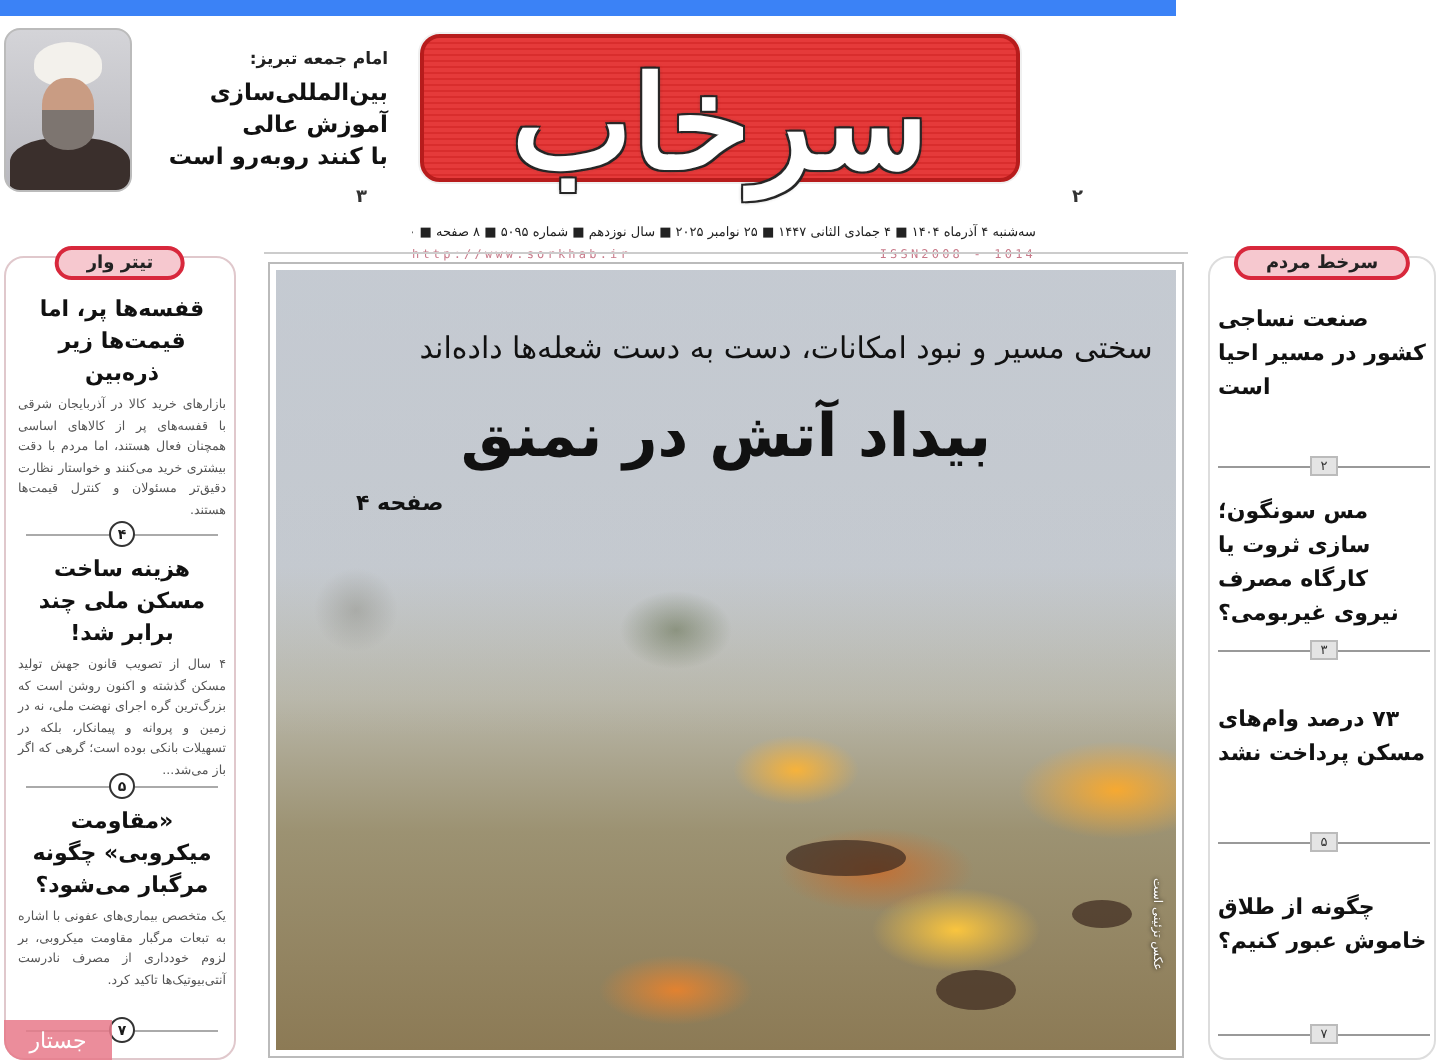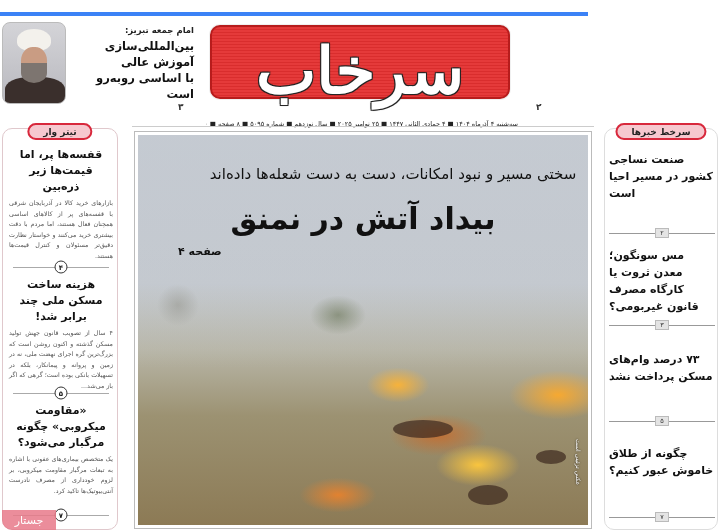--- a/index.html
+++ b/index.html
@@ -1,20 +1,20 @@
 <!DOCTYPE html>
 <html><head>
 <meta charset="utf-8">
 <style>
   * { box-sizing: border-box; margin: 0; padding: 0; }
   html, body { width: 720px; height: 532px; overflow: hidden; background: #ffffff; }
   body { font-family: "DejaVu Sans", sans-serif; color: #1a1a1a; position: relative; direction: ltr; }
 
   
-  .masthead { position: absolute; left: 0; top: 12px; width: 588px; height: 118px; background: #fff; border-top: 4px solid #3b82f6; }
+  .masthead { position: absolute; left: 0; top: 0; width: 588px; height: 118px; background: #fff; border-top: 8px solid #3b82f6; }
   .side-story { position: absolute; top: 6px; height: 82px; display: flex; align-items: center; }
   .side-story.left { left: 2px; width: 200px; }
   .side-story.right { right: 2px; width: 200px; flex-direction: row-reverse; }
   .portrait { width: 64px; height: 82px; border: 1px solid #bbb; border-radius: 8px; overflow: hidden; position: relative; flex-shrink: 0; }
   .portrait.cleric { background: linear-gradient(180deg, #d4d4d8 0%, #b8b8be 100%); }
   .portrait.spokes { background: linear-gradient(180deg, #e8e6ea 0%, #cfcdd4 100%); }
   .portrait.cleric .turban { position: absolute; left: 14px; top: 6px; width: 34px; height: 22px; border-radius: 50% 50% 40% 40%; background: #f3f1ec; }
   .portrait.cleric .face { position: absolute; left: 18px; top: 24px; width: 26px; height: 30px; border-radius: 45%; background: #c99c83; }
   .portrait.cleric .beard { position: absolute; left: 18px; top: 40px; width: 26px; height: 20px; border-radius: 0 0 50% 50%; background: #7d7570; }
   .portrait.cleric .robe { position: absolute; left: 2px; top: 54px; width: 60px; height: 30px; border-radius: 40% 40% 0 0; background: #3a2f2c; }
@@ -78,21 +78,21 @@
   <div class="side-story left">
     <div class="portrait cleric">
       <div class="turban"></div>
         <div class="robe"></div>
         <div class="face"></div>
         <div class="beard"></div>
     </div>
     <div class="side-text">
       <div class="kicker-small">امام جمعه تبریز:</div>
       <div class="side-head">بین‌المللی‌سازی آموزش عالی</div>
-      <div class="side-head">با اساسی روبه‌رو است</div>
+      <div class="side-head">با کنند روبه‌رو است</div>
     </div>
   </div>
   <div class="page-ref" style="left:178px; top:86px;">۳</div>
 
   <div class="logo-wrap">
     <div class="logo-box"></div>
     <div class="logo-text">سرخاب</div>
   </div>
   <div class="dateline">سه‌شنبه ۴ آذرماه ۱۴۰۴ ■ ۴ جمادی الثانی ۱۴۴۷ ■ ۲۵ نوامبر ۲۰۲۵ ■ سال نوزدهم ■ شماره ۵۰۹۵ ■ ۸ صفحه ■ ۱۰ هزار تومان</div>
   <div class="urlline">
@@ -141,31 +141,31 @@
     <div class="char" style="left:330px; top:350px; width:40px; height:20px;"></div>
     <div class="char" style="left:398px; top:315px; width:30px; height:14px;"></div>
     <div class="subhead">سختی مسیر و نبود امکانات، دست به دست شعله‌ها داده‌اند</div>
     <div class="main-head">بیداد آتش در نمنق</div>
     <div class="page-tag">صفحه ۴</div>
     <div class="photo-credit">عکس تزئینی است</div>
   </div>
 </main>
 
 <aside class="col-right">
-  <div class="pill">سرخط خبرها</div>
+  <div class="pill">سرخط مردم</div>
 
   <div class="rstory" style="top:22px;">
     <h3>صنعت نساجی کشور در مسیر احیا است</h3>
   </div>
   <div class="rdivider" style="top:104px;">
     <div class="box-num">۲</div>
   </div>
 
   <div class="rstory" style="top:118px;">
-    <h3>مس سونگون؛ معدن ثروت یا کارگاه مصرف قانون غیربومی؟</h3>
+    <h3>مس سونگون؛ سازی ثروت یا کارگاه مصرف نیروی غیربومی؟</h3>
   </div>
   <div class="rdivider" style="top:196px;">
     <div class="box-num">۳</div>
   </div>
 
   <div class="rstory" style="top:222px;">
     <h3>۷۳ درصد وام‌های مسکن پرداخت نشد</h3>
   </div>
   <div class="rdivider" style="top:292px;">
     <div class="box-num">۵</div>

